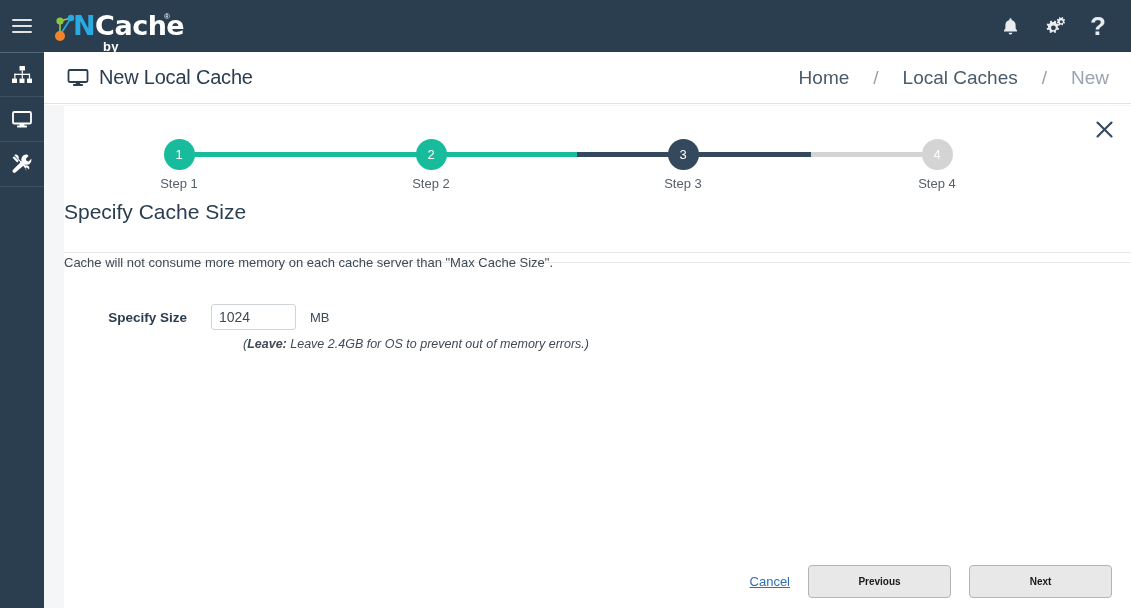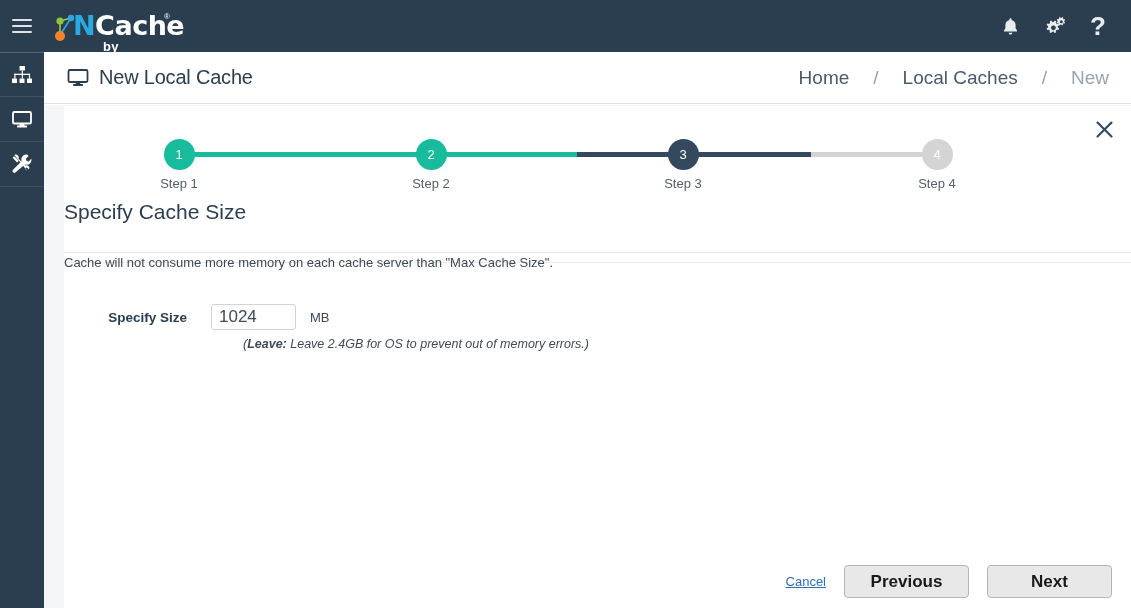--- a/index.html
+++ b/index.html
@@ -176,21 +176,21 @@
     display: flex; align-items: center;
   }
   .field-label {
     width: 123px; text-align: right;
     font-size: 13.5px; font-weight: bold; color: #2b3e50;
     margin-right: 24px;
   }
   .size-input {
     width: 85px; height: 26px;
     border: 1px solid #cfd4d9; border-radius: 3px;
-    padding: 0 7px; font-size: 17px; color: #3f4a55;
+    padding: 0 7px; font-size: 14px; color: #3f4a55;
     font-family: "Liberation Sans", sans-serif;
     background: #ffffff; outline: none;
   }
   .unit {
     margin-left: 14px; font-size: 13px; color: #3f4a55;
   }
   .note {
     position: absolute; top: 231px; left: 179px;
     font-size: 12.5px; color: #3f4a55; font-style: italic;
   }
@@ -199,24 +199,24 @@
   
   .actions {
     position: absolute; bottom: 10px; right: 19px;
     display: flex; align-items: center; gap: 18px;
   }
   .cancel-link {
     font-size: 13px; color: #2f6fb5;
     text-decoration: underline; cursor: pointer;
   }
   .btn {
-    width: 125px; height: 33px;
+    width: 143px; height: 33px;
     background: #e8e8e8;
     border: 1px solid #b4b4b4; border-radius: 4px;
-    font-size: 17px; font-weight: bold; color: #1a1a1a;
+    font-size: 10px; font-weight: bold; color: #1a1a1a;
     font-family: "Liberation Sans", sans-serif;
     cursor: pointer;
   }
 </style>
 </head>
 <body>
 
 <div class="topbar">
 
   <div class="hamburger">

